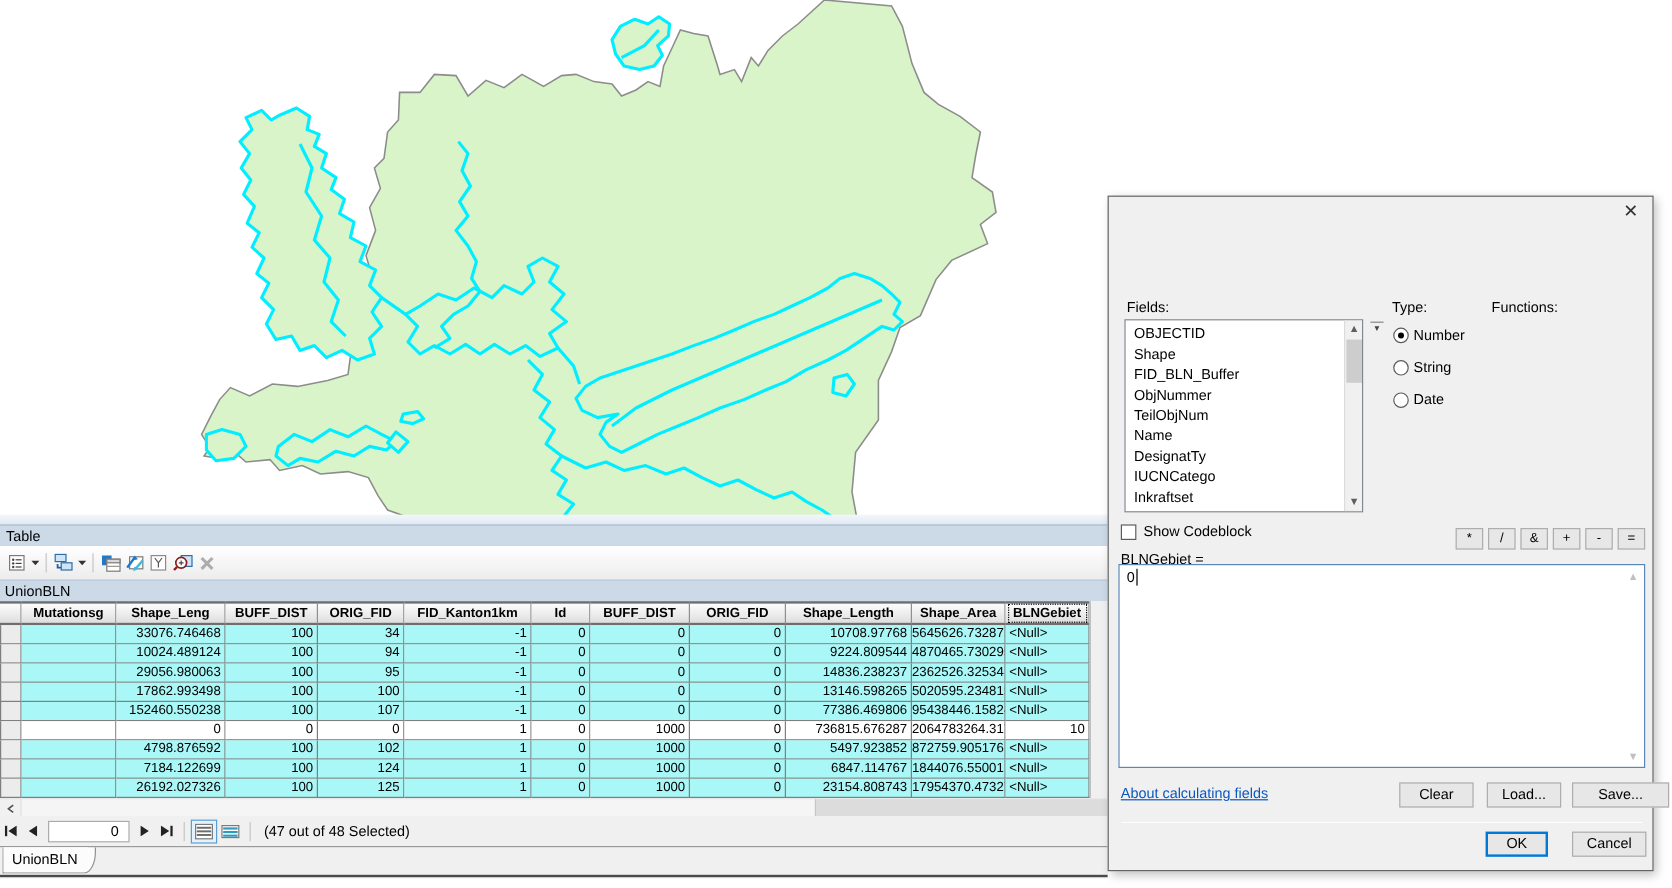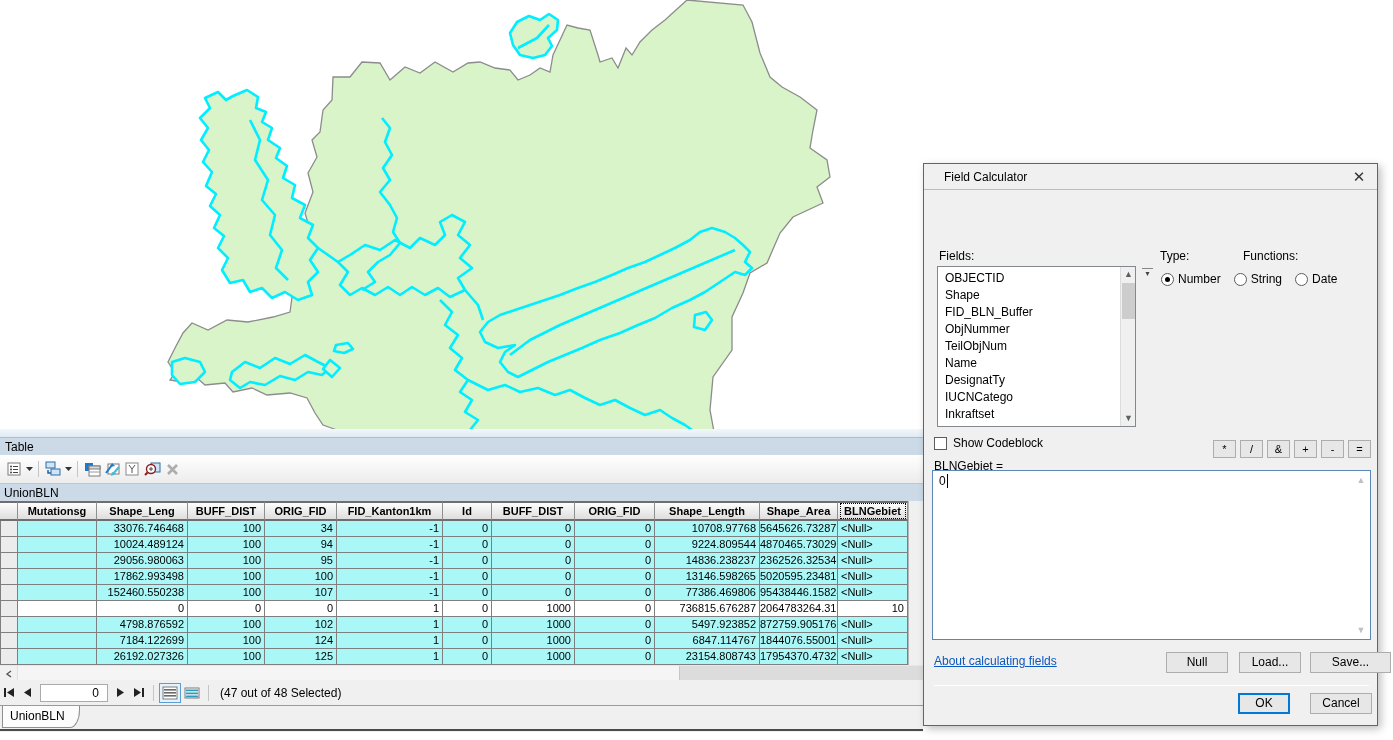--- a/index.html
+++ b/index.html
@@ -74,21 +74,21 @@
   #fields-label{left:15px;top:85px;}
   #type-label{left:236px;top:85px;}
   #functions-label{left:319px;top:85px;}
   .listbox{background:#fff;border:1px solid #828790;overflow:hidden;}
   #fields-list{left:13px;top:102px;width:199px;height:161px;padding:3px 0 0 0;}
   #fields-list .lst-item{font-size:12px;line-height:17px;padding-left:7px;}
   #fields-sb{position:absolute;right:0;top:0;width:15px;height:100%;background:#f0f0f0;border-left:1px solid #dcdcdc;}
   #fields-sb .sb-thumb{position:absolute;left:1px;top:16px;width:13px;height:36px;background:#cdcdcd;}
   .sb-arrow{position:absolute;left:0;width:15px;height:15px;color:#5f5f5f;font-size:9px;text-align:center;line-height:15px;}
   #splitter-icon{left:218px;top:104px;width:11px;height:9px;font-size:8px;color:#444;line-height:9px;text-align:center;border-top:1px solid #888;}
-  #type-options{left:237px;top:108px;display:flex;gap:13px;}
+  #type-options{left:237px;top:108px;display:flex;flex-direction:column;gap:13px;}
   #functions-list{left:319px;top:102px;width:132px;height:161px;padding:2px 0 0 0;}
   #functions-list .lst-item{font-size:11.5px;line-height:13px;padding-left:5px;}
   #codeblock-row{left:10px;top:272px;display:flex;align-items:center;gap:6px;}
   #codeblock-box{width:13px;height:13px;border:1px solid #5c5c5c;background:#fff;}
   #operators{left:289px;top:276px;display:flex;gap:4px;}
   .opbtn{width:23px;height:18px;background:#e7e7e7;border:1px solid #adadad;
     font-size:11px;text-align:center;line-height:16px;}
   #expr-label{left:10px;top:295px;}
   #expr-box{left:8px;top:306px;width:439px;height:170px;background:#fff;border:1px solid #5b87b7;}
   #expr-text{position:absolute;left:6px;top:3px;font-size:12px;}
@@ -409,21 +409,20 @@
     <span id="sel-status">(47 out of 48 Selected)</span>
   </div>
 
   <div id="tabstrip" class="abs">
     <div id="tab-unionbln" class="abs">UnionBLN</div>
   </div>
   <div id="bottomline" class="abs"></div>
 </div>
 
 <div id="dialog" class="abs">
-  <div id="dlg-title" class="abs">Field Calculator</div>
   <div id="dlg-close" class="abs">✕</div>
 
 
   <span id="fields-label" class="abs lbl">Fields:</span>
   <div id="fields-list" class="abs listbox">
     <div id="fields-items">
         <div class="lst-item">OBJECTID</div>
         <div class="lst-item">Shape</div>
         <div class="lst-item">FID_BLN_Buffer</div>
         <div class="lst-item">ObjNummer</div>
@@ -475,19 +474,19 @@
 
   <span id="expr-label" class="abs lbl">BLNGebiet =</span>
   <div id="expr-box" class="abs">
     <span id="expr-text">0</span>
     <span id="expr-caret"></span>
     <div class="expr-arrow" style="top:3px;">▲</div>
     <div class="expr-arrow" style="bottom:3px;">▼</div>
   </div>
 
   <a id="about-link" class="abs" href="#">About calculating fields</a>
-  <div id="btn-clear" class="btn">Null</div>
+  <div id="btn-clear" class="btn">Clear</div>
   <div id="btn-load" class="btn">Load...</div>
   <div id="btn-save" class="btn">Save...</div>
   <div id="dlg-sep" class="abs"></div>
   <div id="btn-ok" class="btn">OK</div>
   <div id="btn-cancel" class="btn">Cancel</div>
 </div>
 
 </body></html>

